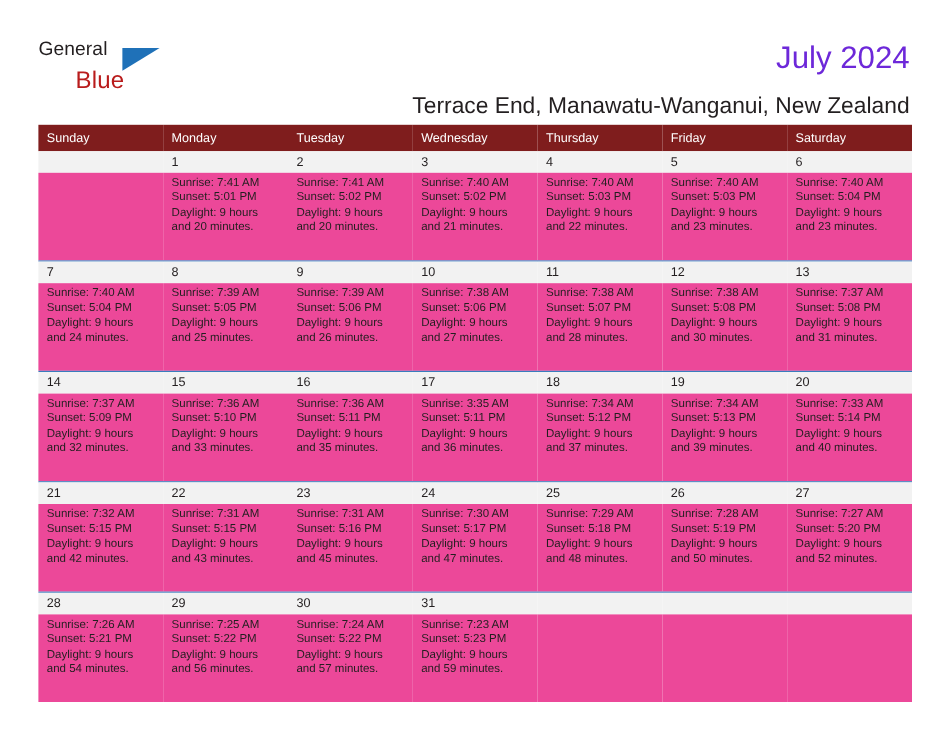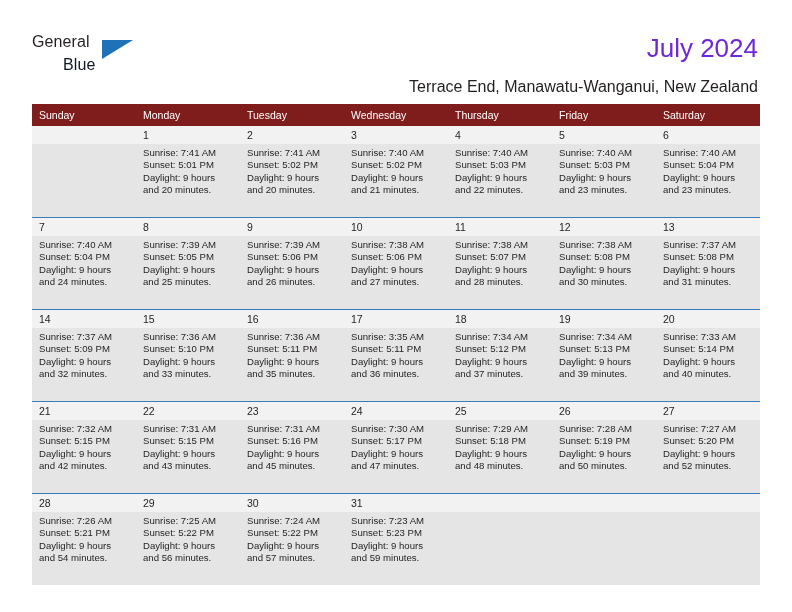--- a/index.html
+++ b/index.html
@@ -50,40 +50,40 @@
     top: 7px;
     width: 0;
     height: 0;
     border-left: 31px solid #1f71b8;
     border-bottom: 19px solid transparent;
   }
   .logo-blue {
     position: absolute;
     left: 31px;
     top: 23px;
-    font-size: 16px;
+    font-size: 20px;
     letter-spacing: 0.1px;
-    color: #0f172a;
+    color: #b91c1c;
     font-family: "Liberation Sans", sans-serif;
   }
 
   .month-title {
     position: absolute;
     right: 34px;
     top: 33px;
     font-size: 26px;
     color: #6d28d9;
     text-align: right;
     white-space: nowrap;
   }
   .location-title {
     position: absolute;
     right: 34px;
     top: 78px;
-    font-size: 16px;
+    font-size: 19px;
     color: #231f20;
     text-align: right;
     white-space: nowrap;
   }
 
   
   .calendar {
     position: absolute;
     left: 32px;
     top: 104px;
@@ -130,21 +130,21 @@
     padding: 3px 0 3px 7px;
     height: 12px;
   }
   .daynum-cell.empty {
     background: #f2f2f2;
   }
 
   .info-cell {
     padding: 3px 6px 0 7px;
     height: 70px;
-    background: #e5e5e5;
+    background: #ec4899;
   }
   .info-line {
     font-size: 9.6px;
     line-height: 12.3px;
     color: #231f20;
     white-space: nowrap;
   }
 </style>
 </head>
 <body>

